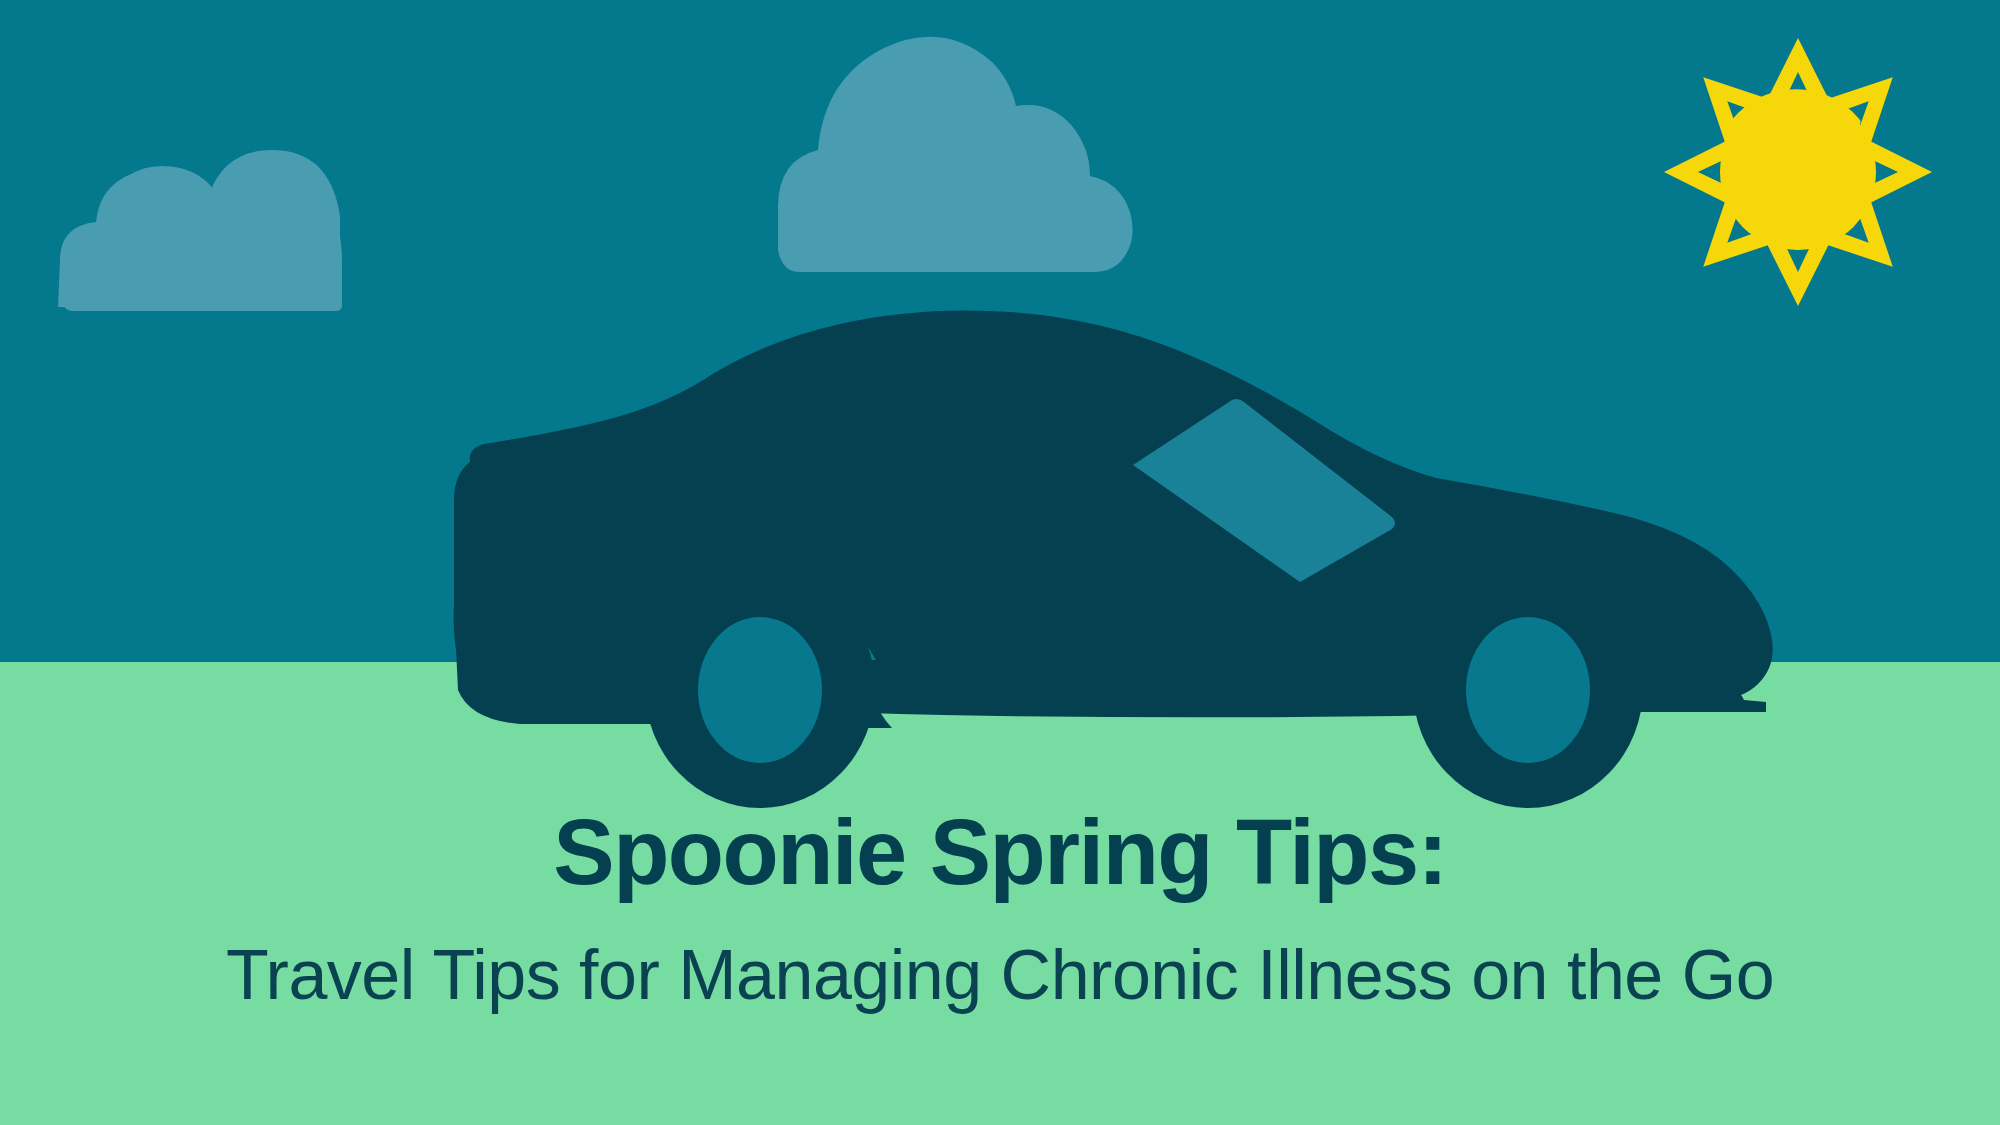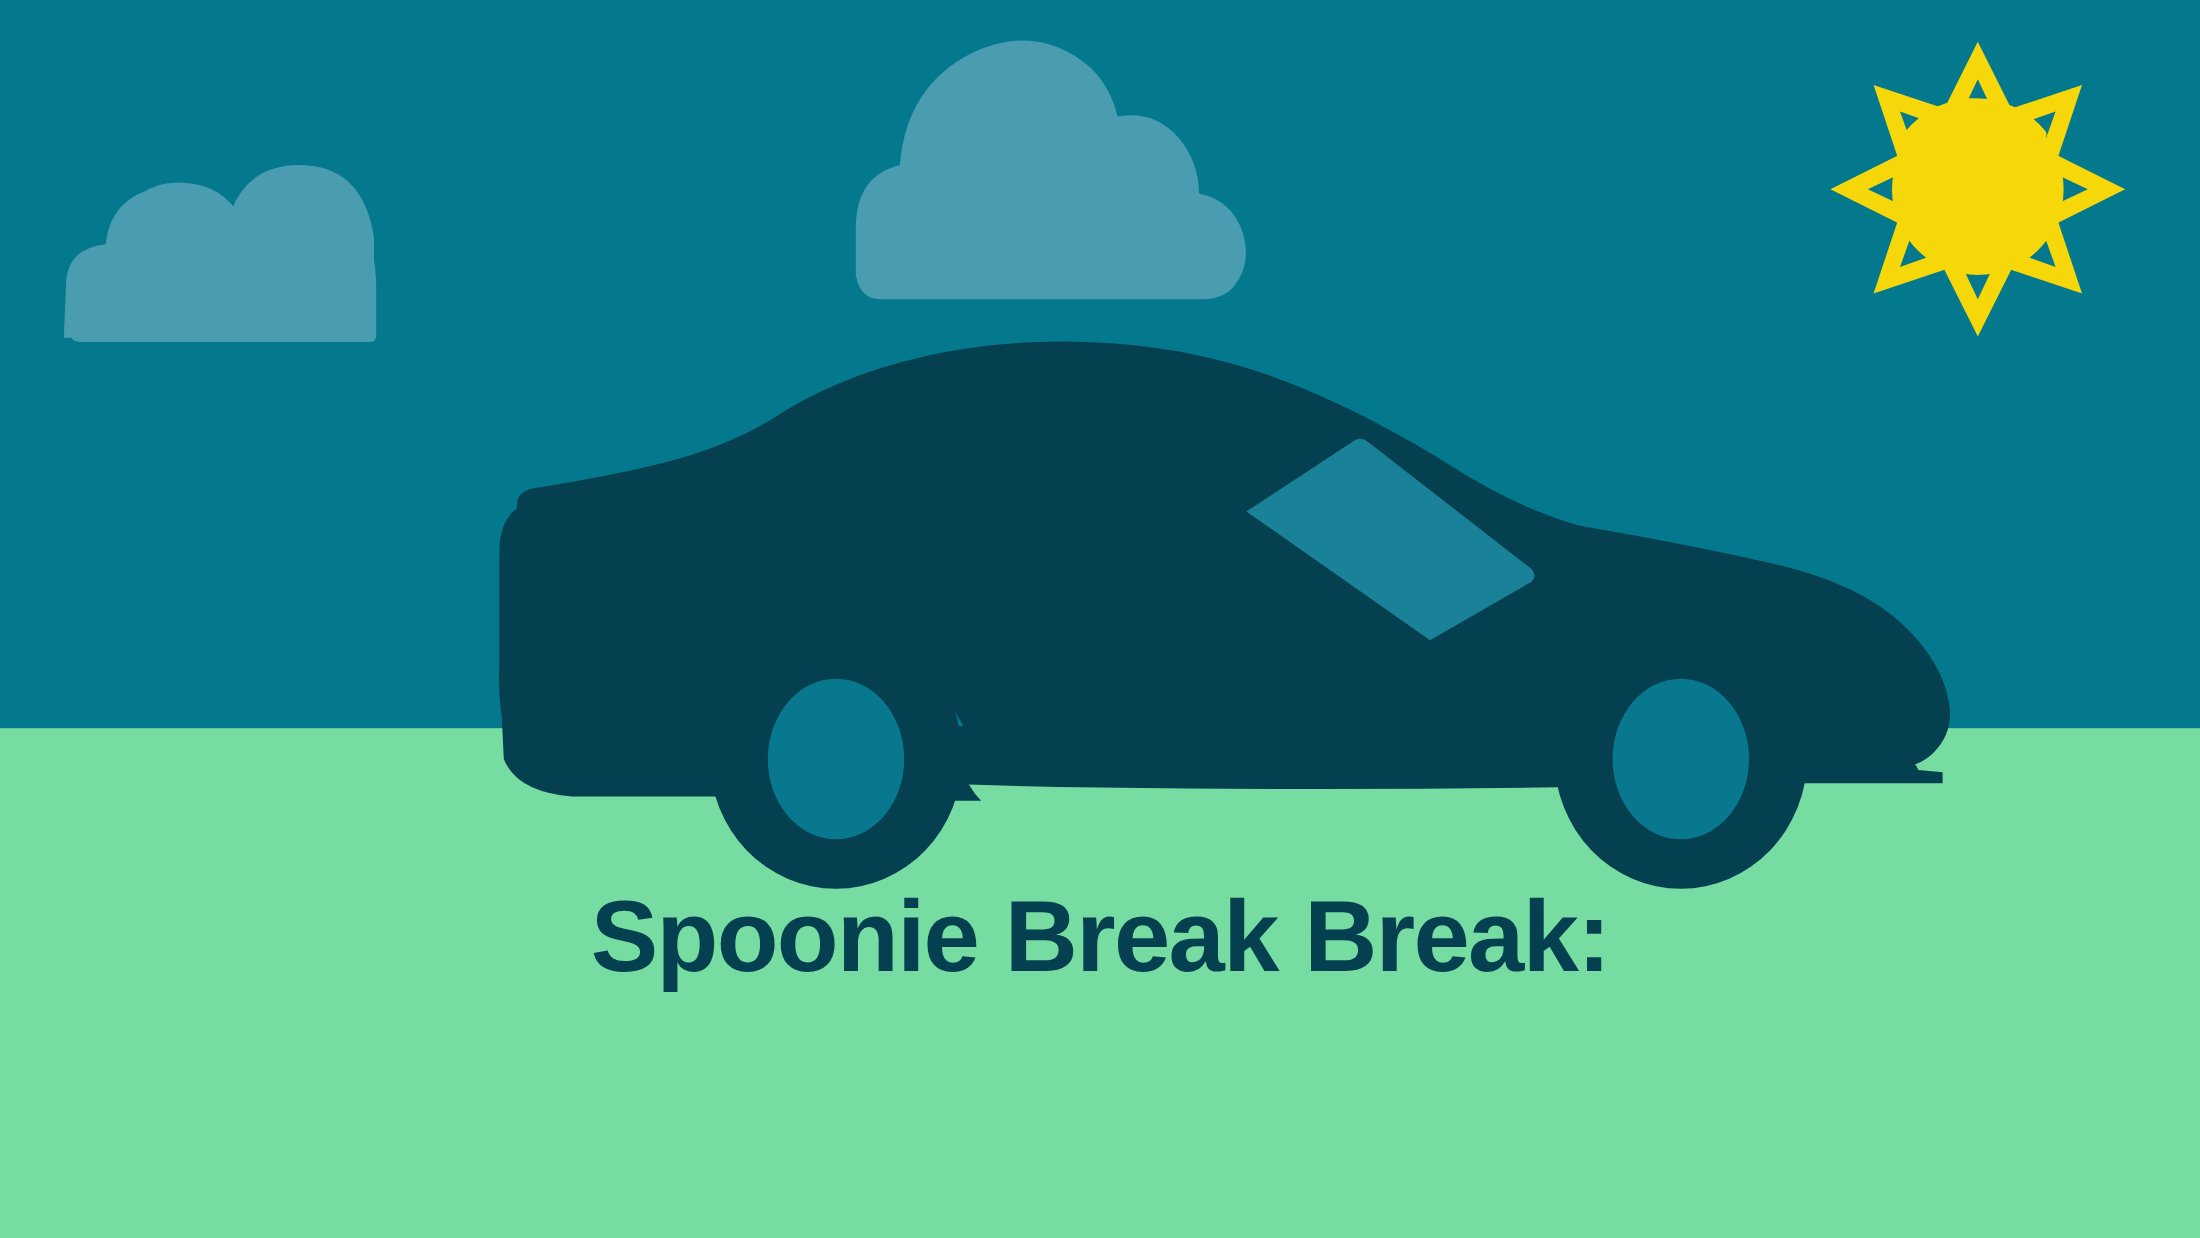--- a/index.html
+++ b/index.html
@@ -207,16 +207,17 @@
         </g>
       </g>
 
       <circle cx="1798" cy="172" r="78" fill="#F6D709"></circle>
 
       <path d="M 1730 130 A 78 78 0 0 1 1856 122" fill="none" stroke="#F6D709" stroke-width="9" stroke-linecap="round"></path>
     </g>
   </svg>
 
   <div class="text-layer">
-    <div id="headline" style="color: rgb(4, 64, 79);">Spoonie Break Break:</div>
+    <div id="headline" style="color: rgb(4, 64, 79);">Spoonie Spring Tips:</div>
+    <div id="subhead">Travel Tips for Managing Chronic Illness on the Go</div>
   </div>
 
 </div>
 
 </body></html>

